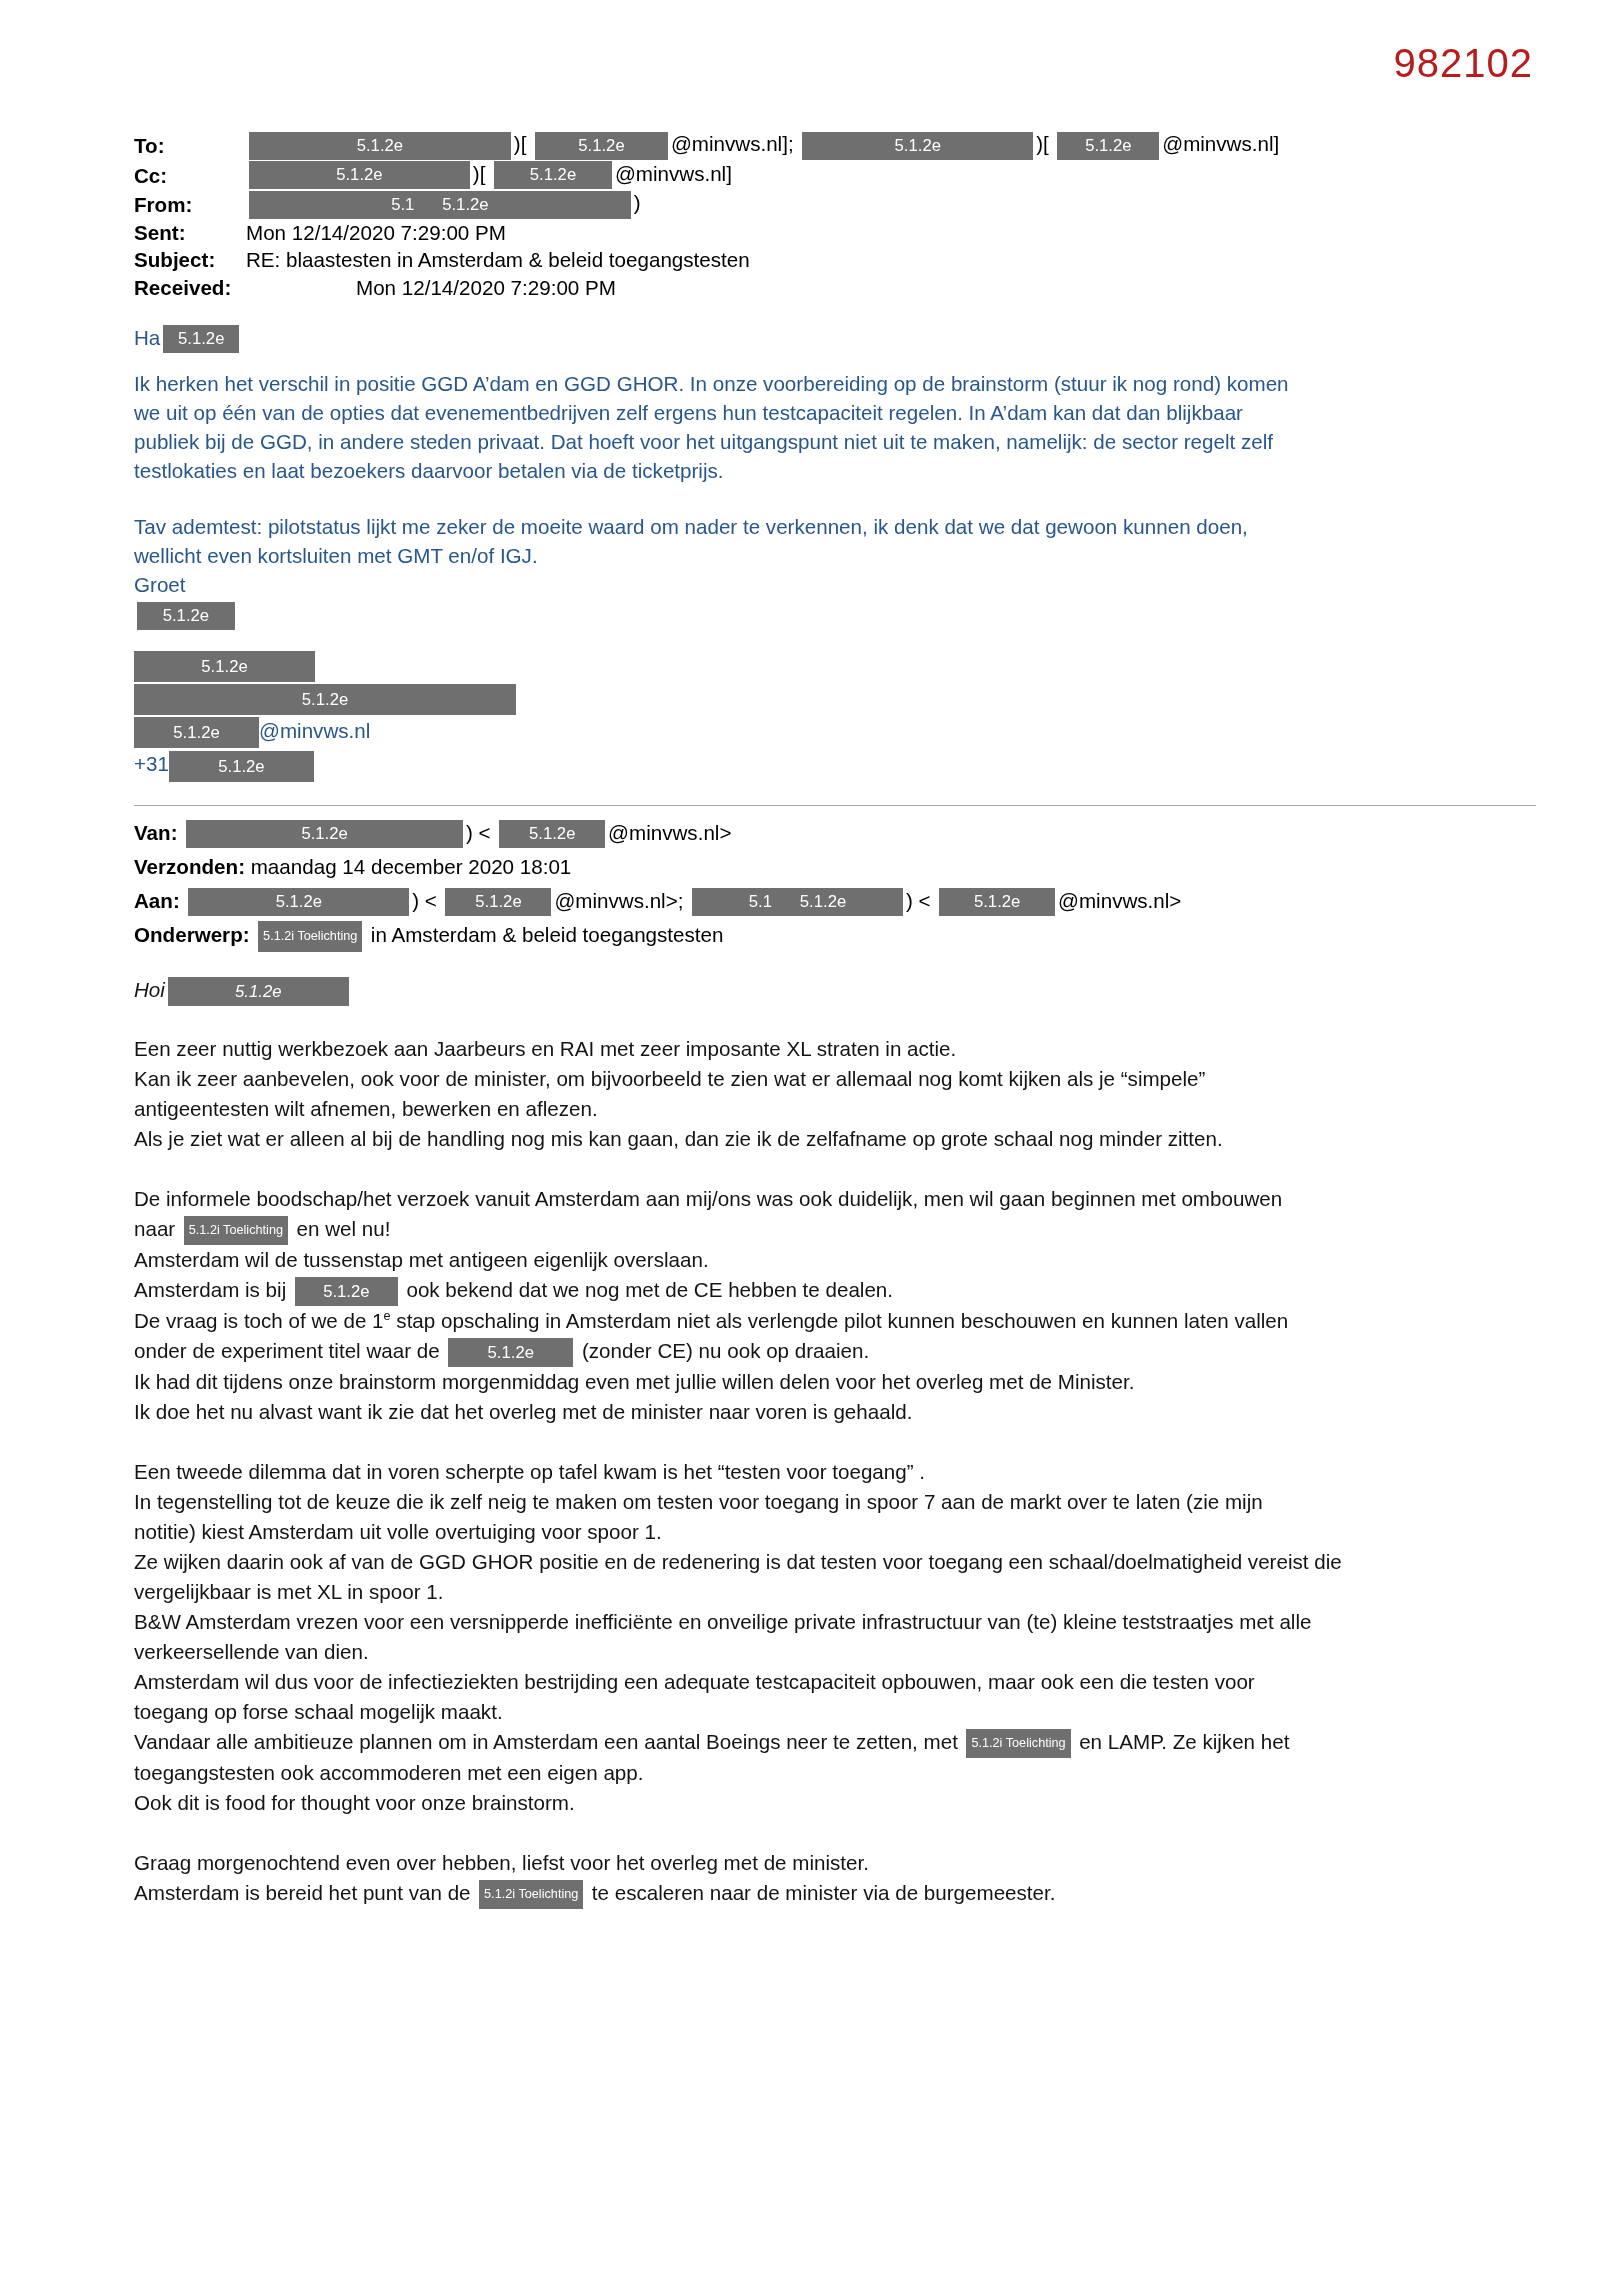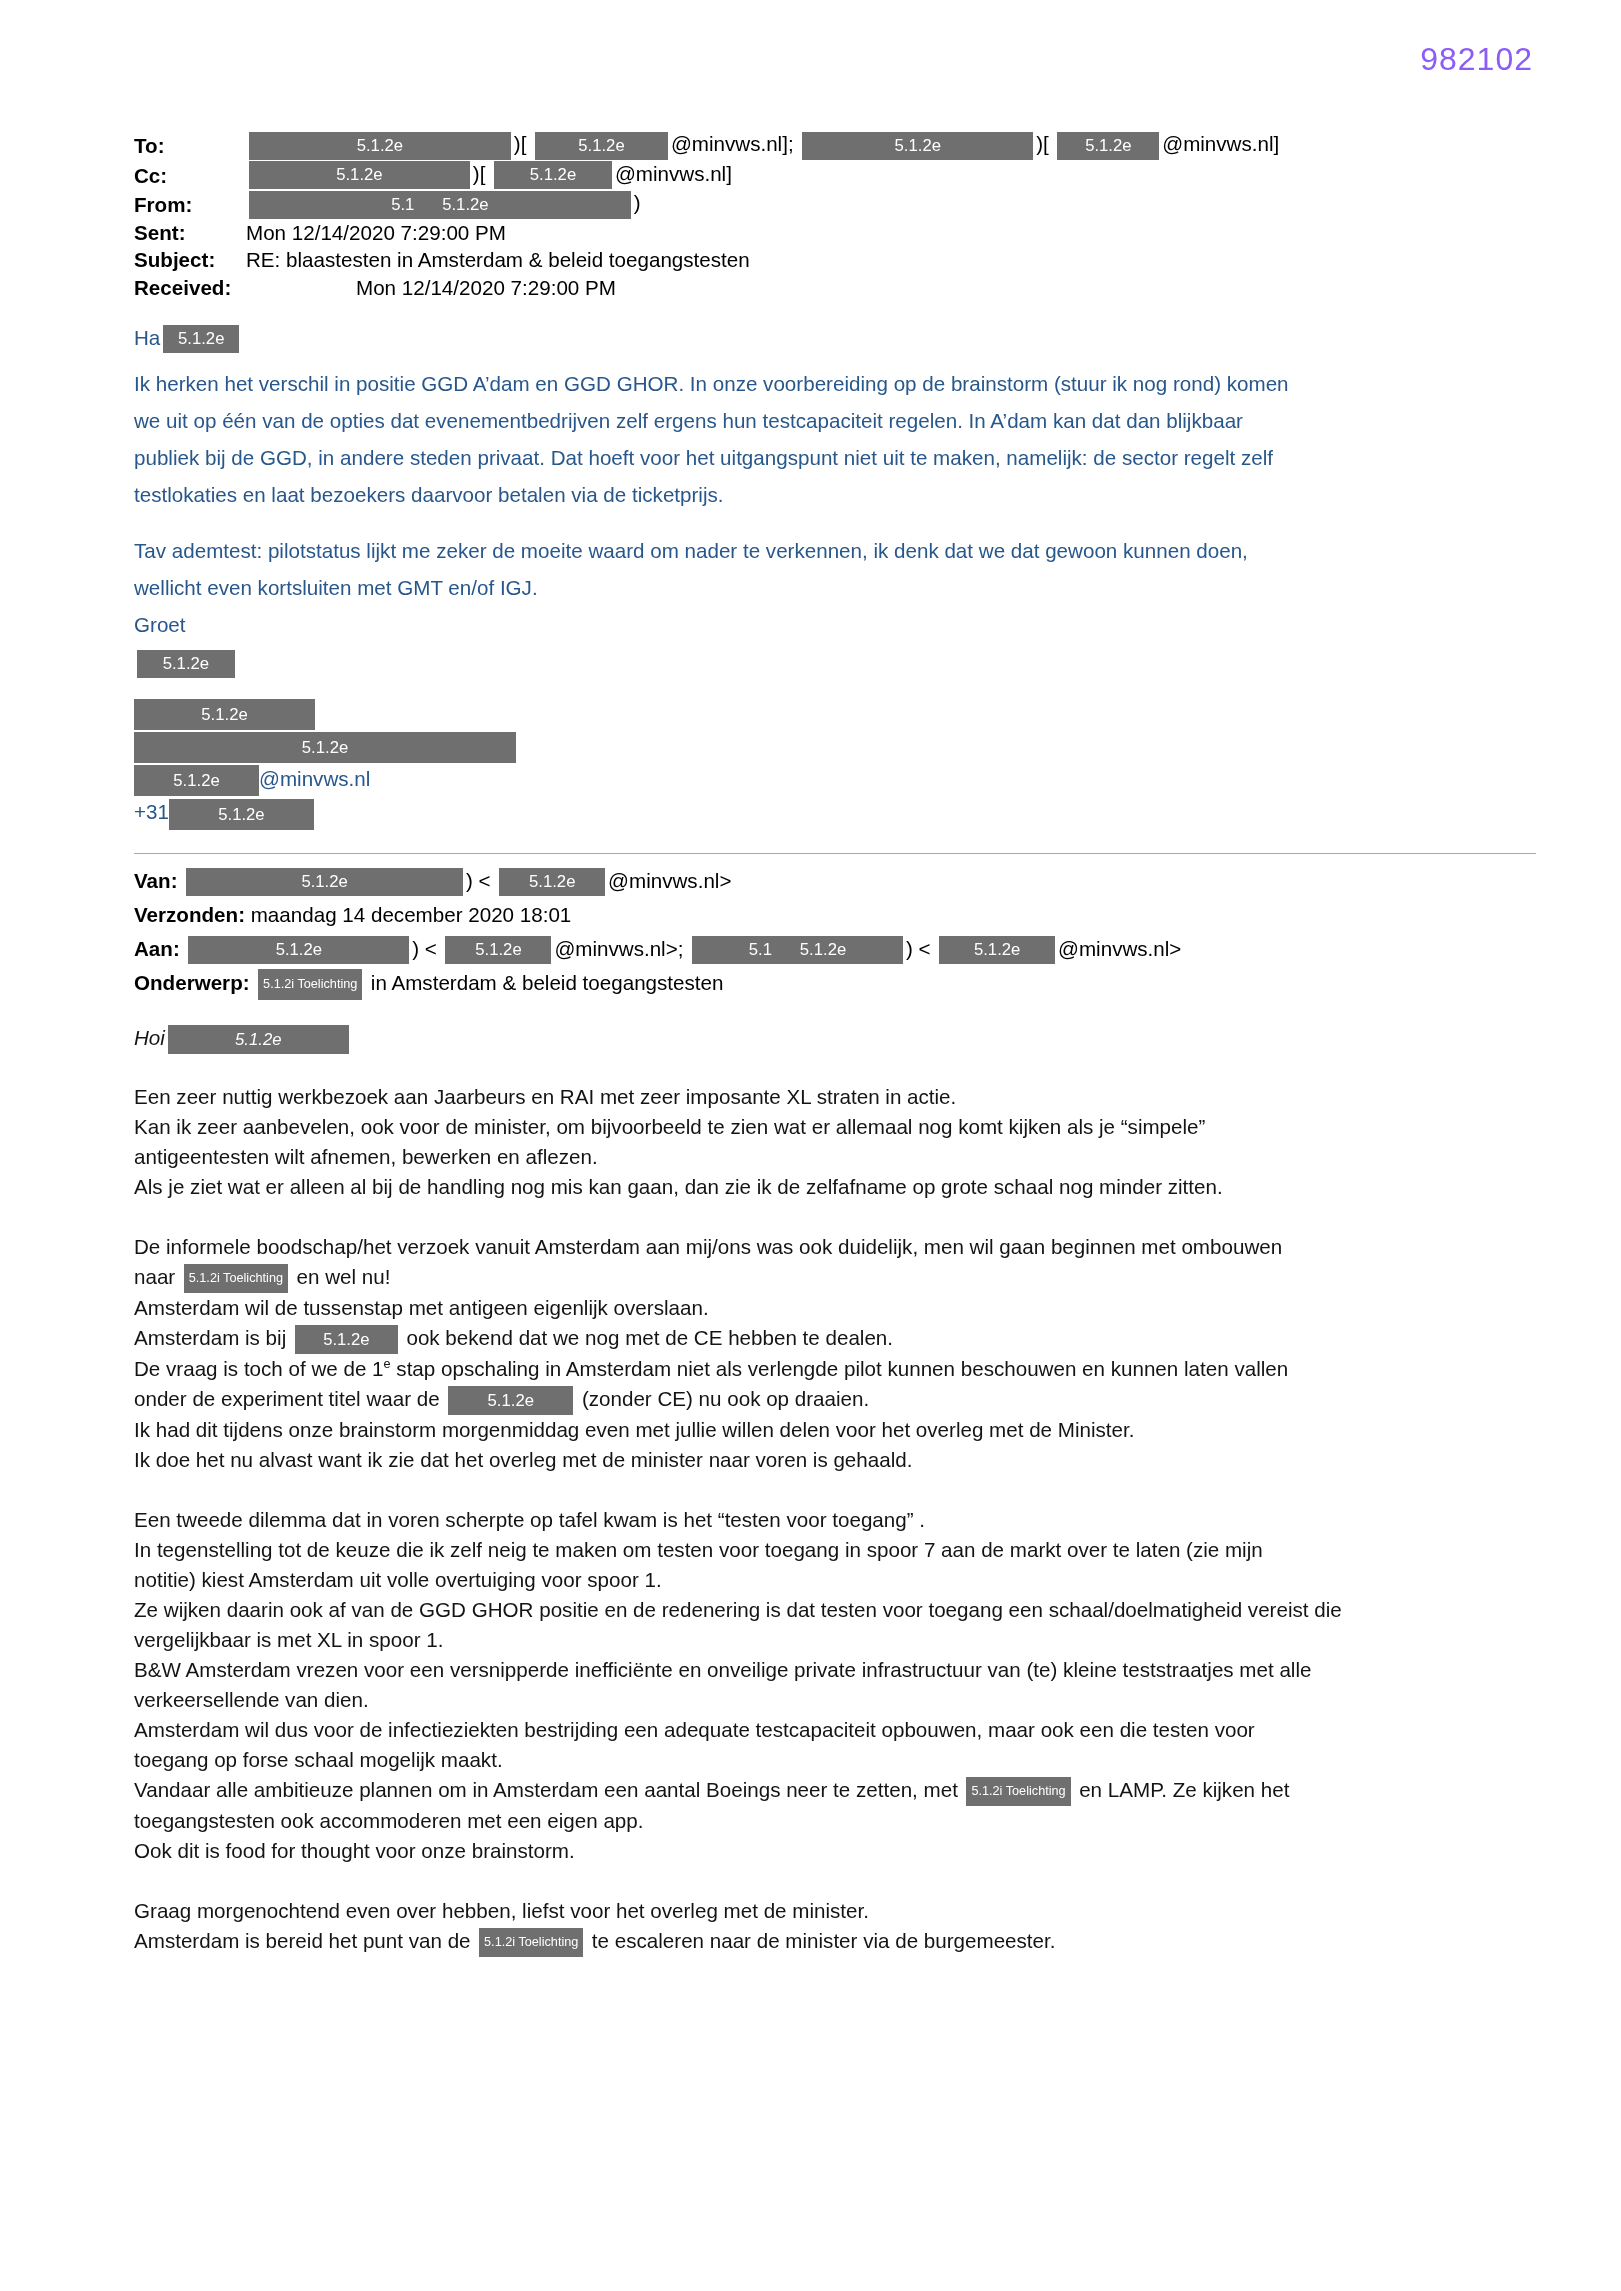--- a/index.html
+++ b/index.html
@@ -3,21 +3,21 @@
 <meta charset="utf-8">
 <style>
   html,body{margin:0;padding:0;background:#ffffff;}
   body{
     width:1621px;height:2292px;position:relative;
     font-family:"Liberation Sans",sans-serif;color:#1a1a1a;
     overflow:hidden;
   }
   .doc-number{
     position:absolute;top:41px;right:88px;
-    font-size:32px;color:#8b5cf6;letter-spacing:1px;
+    font-size:40px;color:#b91c1c;letter-spacing:1px;
   }
   .content{
     position:absolute;left:134px;top:130px;width:1402px;
   }
   
   .email-header{font-size:20.6px;color:#000;}
   .h-row{display:flex;line-height:27.4px;white-space:pre;align-items:flex-end;}
   .h-label{font-weight:bold;width:112px;flex:0 0 112px;}
   .h-row.indent .h-value{padding-left:110px;}
   .h-value{white-space:pre;}
@@ -26,21 +26,21 @@
     display:inline-block;background:#6f6f6f;color:#fff;
     font-size:16.7px;height:28px;line-height:28px;text-align:center;
     vertical-align:middle;white-space:pre;margin:0 2.9px;box-sizing:border-box;
     padding:0 5.9px;
   }
   .redact-sm{
     font-size:12.7px;height:31px;line-height:31px;padding:0 4.9px;
   }
   
   .reply{color:#28578c;font-size:20.6px;margin-top:21.6px;}
-  .reply .line{line-height:29px;white-space:pre;margin-top:8px;}
+  .reply .line{line-height:29px;white-space:pre;}
   .reply .para{margin-top:15.7px;margin-bottom:27.4px;}
   .reply .para:nth-of-type(2){margin-bottom:0;}
   .closing{margin-top:0;line-height:27.4px;}
   .closing-box-line{line-height:29px;}
   .sig-block{margin-top:19.6px;}
   .sig-line{line-height:31px;white-space:pre;}
   .sig-line .redact{height:31px;line-height:31px;margin:0;}
   
   .divider{border:none;border-top:1.5px solid #a9a9a9;margin:23.5px 0 9.8px 0;width:100%;}
   

